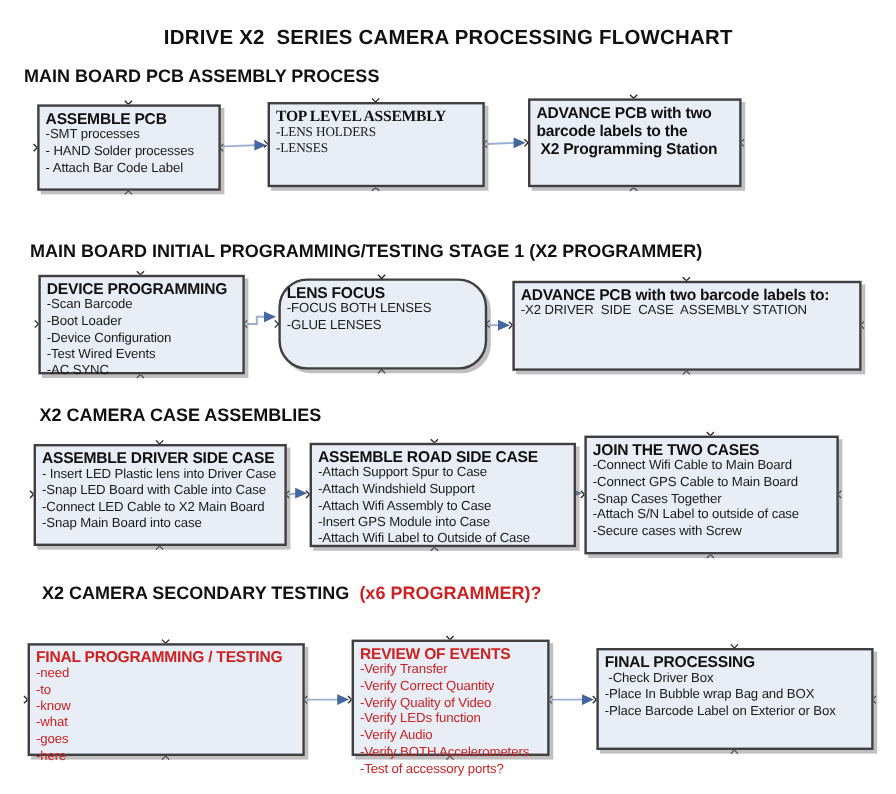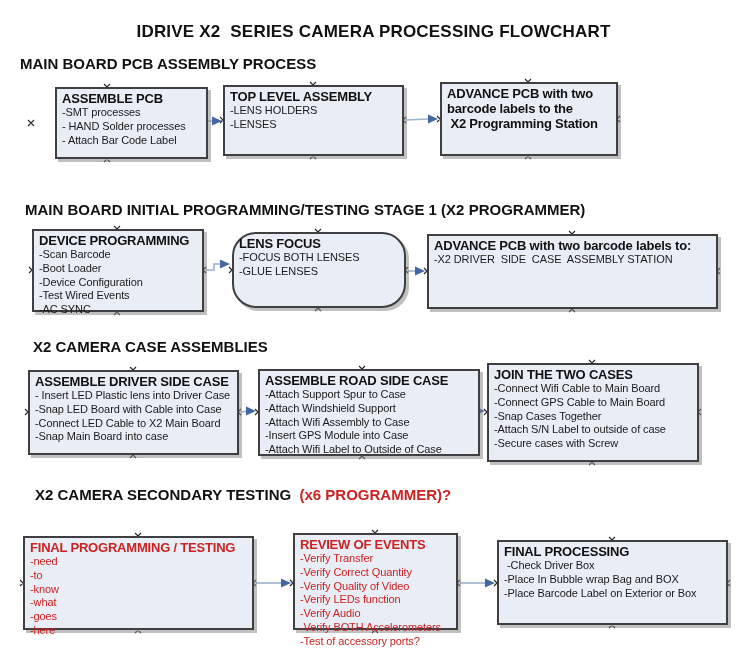--- a/index.html
+++ b/index.html
@@ -61,27 +61,27 @@
       <line x1="256" y1="583" x2="283" y2="583"></line>
         <polygon points="291,583 281,578.5 281,587.5"></polygon>
     </g>
     <g>
       <line x1="460" y1="583" x2="487" y2="583"></line>
         <polygon points="495,583 485,578.5 485,587.5"></polygon>
     </g>
     <path id="handle-marks" d="M104 84l6 6M104 90l6 -6M104 156l6 6M104 162l6 -6M28 120l6 6M28 126l6 -6M180 120l6 6M180 126l6 -6M310 82l6 6M310 88l6 -6M310 153l6 6M310 159l6 -6M220 117l6 6M220 123l6 -6M400 117l6 6M400 123l6 -6M525 79l6 6M525 85l6 -6M525 153l6 6M525 159l6 -6M437 116l6 6M437 122l6 -6M614 116l6 6M614 122l6 -6M114 226l6 6M114 232l6 -6M114 309l6 6M114 315l6 -6M29 267l6 6M29 273l6 -6M200 267l6 6M200 273l6 -6M315 229l6 6M315 235l6 -6M315 305l6 6M315 311l6 -6M229 267l6 6M229 273l6 -6M402 267l6 6M402 273l6 -6M569 231l6 6M569 237l6 -6M569 306l6 6M569 312l6 -6M424 268l6 6M424 274l6 -6M714 268l6 6M714 274l6 -6M130 367l6 6M130 373l6 -6M130 452l6 6M130 458l6 -6M25 409l6 6M25 415l6 -6M235 409l6 6M235 415l6 -6M359 366l6 6M359 372l6 -6M359 453l6 6M359 459l6 -6M255 409l6 6M255 415l6 -6M464 409l6 6M464 415l6 -6M589 360l6 6M589 366l6 -6M589 459l6 6M589 465l6 -6M484 409l6 6M484 415l6 -6M695 409l6 6M695 415l6 -6M135 533l6 6M135 539l6 -6M135 627l6 6M135 633l6 -6M20 580l6 6M20 586l6 -6M250 580l6 6M250 586l6 -6M372 530l6 6M372 536l6 -6M372 627l6 6M372 633l6 -6M290 580l6 6M290 586l6 -6M454 580l6 6M454 586l6 -6M609 537l6 6M609 543l6 -6M609 622l6 6M609 628l6 -6M494 580l6 6M494 586l6 -6M724 580l6 6M724 586l6 -6"></path>
   </svg>
 
-  <div class="box" style="left:31px;top:87px;width:153px;height:72px;margin-left:24px;">
+  <div class="box" style="left:31px;top:87px;width:153px;height:72px;">
     <div class="box-title">ASSEMBLE PCB</div>
     <div class="box-item">-SMT processes</div>
     <div class="box-item">- HAND Solder processes</div>
     <div class="box-item">- Attach Bar Code Label</div>
   </div>
-  <div class="box" style="left:223px;top:85px;width:181px;height:71px;">
+  <div class="box" style="left:223px;top:85px;width:181px;height:71px;font-family:Liberation Serif, serif;">
     <div class="box-title">TOP LEVEL ASSEMBLY</div>
     <div class="box-item">-LENS HOLDERS</div>
     <div class="box-item">-LENSES</div>
   </div>
   <div class="box" style="left:440px;top:82px;width:178px;height:74px;">
     <div class="box-title">ADVANCE PCB with two
 barcode labels to the
  X2 Programming Station</div>
   </div>
 

